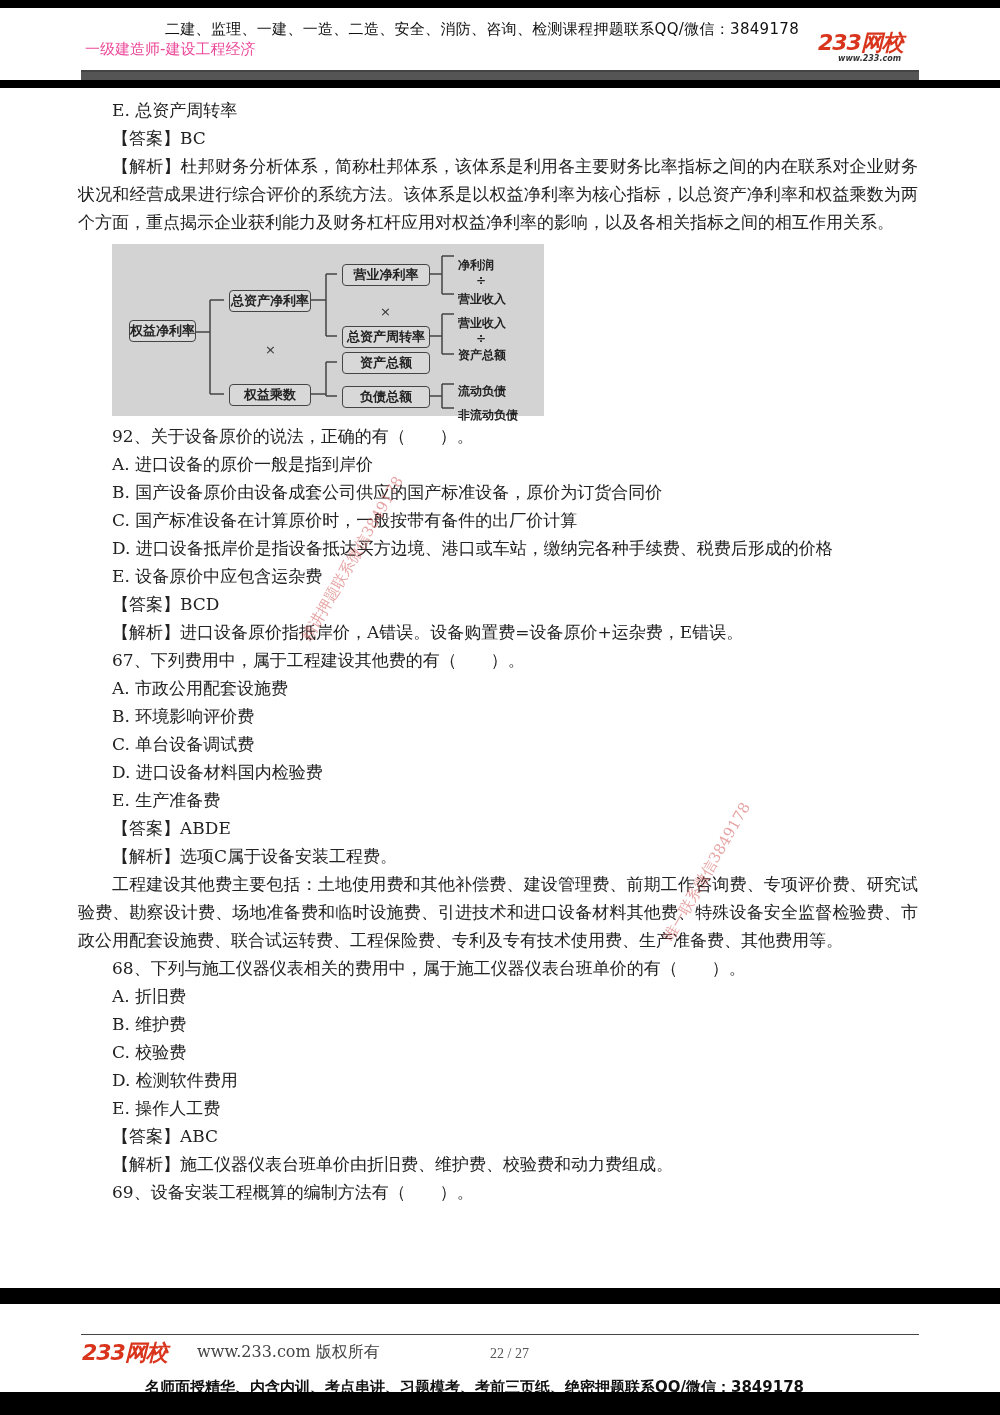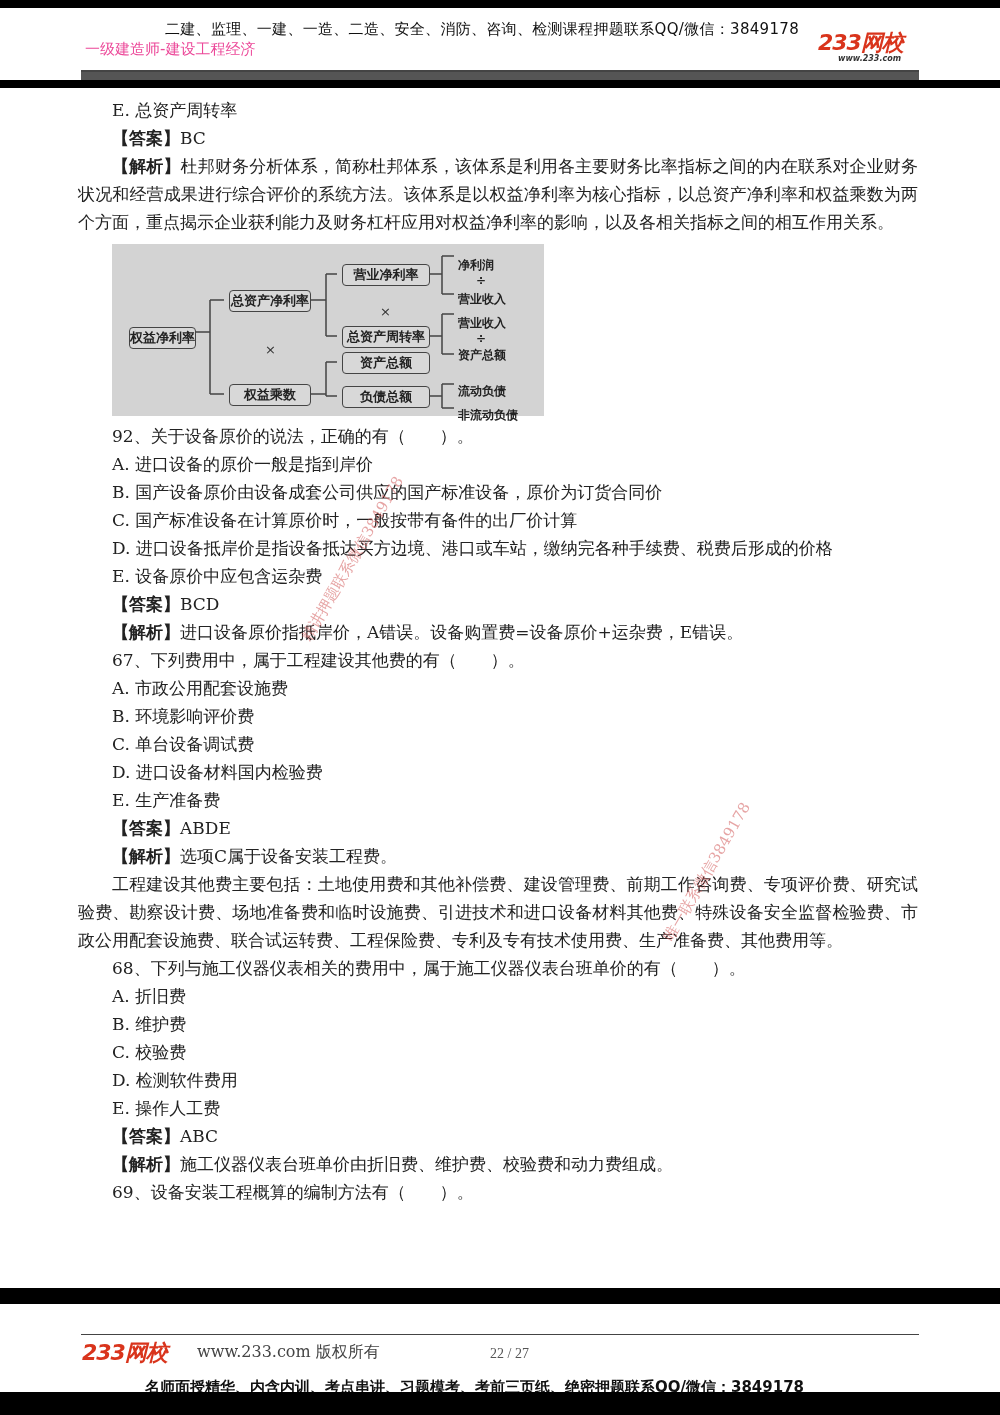--- a/index.html
+++ b/index.html
@@ -27,21 +27,21 @@
     font-weight: bold; color: #333; font-family: "DejaVu Sans", "Liberation Sans", sans-serif;
   }
   .hdr-rule { position: absolute; left: 81px; top: 70px; width: 838px; height: 2px; background: #444; }
   .hdr-band { position: absolute; left: 81px; top: 72px; width: 838px; height: 8px; background: #555; }
   .hdr-black { position: absolute; left: 0; top: 80px; width: 1000px; height: 8px; background: #000; }
 
   .content { position: absolute; left: 78px; top: 96px; width: 840px; font-size: 17px; line-height: 28px; }
   .line { white-space: nowrap; }
   .ind { padding-left: 34px; }
   .para { text-indent: 34px; text-align: justify; white-space: normal; }
-  .tag { font-weight: bold; }
+  .tag { font-weight: normal; }
 
   .diagram {
     position: relative; margin-left: 34px; width: 432px; height: 172px;
     background: #d3d3d3; margin-top: 8px; margin-bottom: 6px;
   }
   .node {
     position: absolute; border: 1.5px solid #444; border-radius: 4px; background: #d8d8d8;
     font-size: 13px; line-height: 20px; text-align: center; color: #222; font-weight: bold;
     font-family: "DejaVu Sans", "Liberation Sans", sans-serif;
   }
@@ -97,21 +97,21 @@
     <svg width="432" height="172">
       <g stroke="#444" stroke-width="1.5" fill="none">
         <path d="M82 88 H98 M98 56 V150 M98 56 H112 M98 150 H112"></path>
         <path d="M197 56 H214 M214 30 V92 M214 30 H225 M214 92 H225"></path>
         <path d="M197 150 H214 M214 118 V152 M214 118 H225 M214 152 H225"></path>
         <path d="M317 30 H330 M330 12 V50 M330 12 H342 M330 50 H342"></path>
         <path d="M317 92 H330 M330 70 V110 M330 70 H342 M330 110 H342"></path>
         <path d="M317 152 H330 M330 140 V164 M330 140 H342 M330 164 H342"></path>
       </g>
     </svg>
-    <div class="node" style="left:17px;top:83px;width:65px;">权益净利率</div>
+    <div class="node" style="left:17px;top:76px;width:65px;">权益净利率</div>
     <div class="node" style="left:117px;top:46px;width:80px;">总资产净利率</div>
     <div class="node" style="left:117px;top:140px;width:80px;">权益乘数</div>
     <div class="node" style="left:230px;top:20px;width:86px;text-align:center;">营业净利率</div>
     <div class="node" style="left:230px;top:82px;width:86px;">总资产周转率</div>
     <div class="node" style="left:230px;top:108px;width:86px;">资产总额</div>
     <div class="node" style="left:230px;top:142px;width:86px;">负债总额</div>
     <div class="op" style="left:153px;top:92px;">×</div>
     <div class="op" style="left:268px;top:54px;">×</div>
     <div class="leaf" style="left:346px;top:6px;">净利润</div>
     <div class="leaf" style="left:364px;top:22px;">÷</div>

